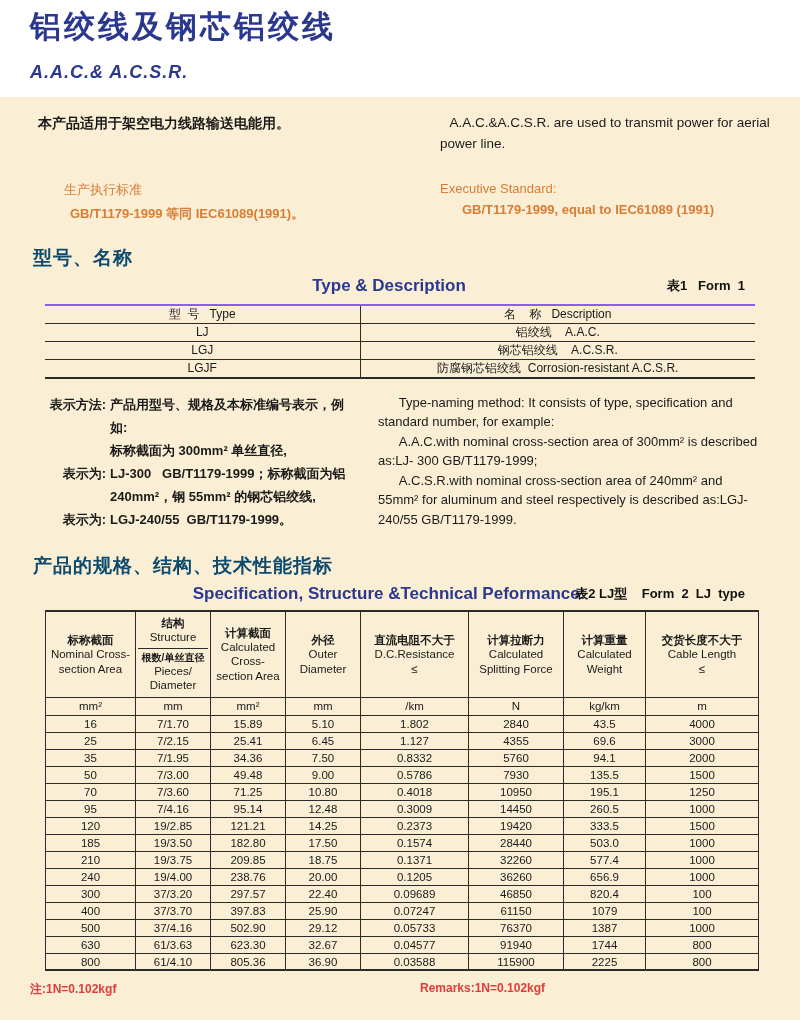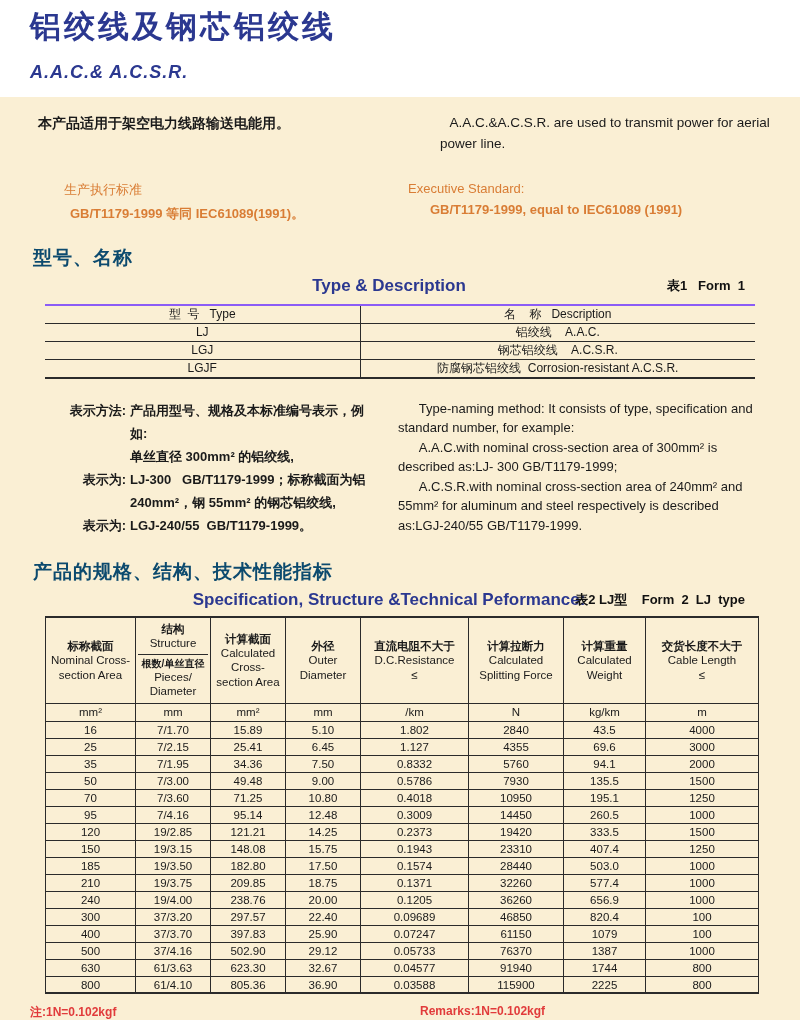--- a/index.html
+++ b/index.html
@@ -25,21 +25,21 @@
 
   
   .body-bg { height: 923px; background: #faefd4; overflow: hidden; }
 
   .intro-row { display: flex; padding: 16px 30px 0 38px; gap: 16px; }
   .intro-zh { width: 352px; margin: 0; font-size: 14px; font-weight: bold; line-height: 1.45; }
   .intro-en { flex: 1; margin: 0 0 0 34px; font-size: 13.5px; line-height: 1.55; text-indent: 0.7em; }
 
   .standard-row { display: flex; margin-top: 26px; font-size: 13px; color: #d97d35; }
   .standard-zh { margin-left: 64px; width: 300px; }
-  .standard-en { margin-left: 44px; }
+  .standard-en { margin-left: 76px; }
   .standard-value { margin-top: 6px; padding-left: 6px; font-weight: bold; }
   .standard-en .standard-value { padding-left: 22px; }
 
   .section-heading { position: relative; margin-top: 22px; padding: 0 55px 0 33px; }
   .heading-zh { font-size: 19px; font-weight: bold; color: #0c4a6e; letter-spacing: 1px; }
   .heading-en { margin-top: 5px; font-size: 17px; font-weight: bold; color: #2b3890; text-align: center; }
   .form-ref { position: absolute; right: 55px; bottom: 1px; font-size: 13px; font-weight: bold; color: #111111; white-space: pre; }
 
   
   table { border-collapse: collapse; }
@@ -51,21 +51,21 @@
   .type-table th, .type-table td {
     height: 18px; padding: 0 4px; text-align: center; font-weight: normal;
     border-bottom: 1px solid #2b2b2b; white-space: pre;
   }
   .type-table th:first-child, .type-table td:first-child {
     width: 315px; border-right: 1px solid #2b2b2b;
   }
   .type-table tr:last-child td { border-bottom: none; }
 
   
-  .naming-row { display: flex; margin-top: 20px; padding: 0 38px 0 38px; }
+  .naming-row { display: flex; margin-top: 14px; padding: 0 38px 0 18px; }
   .naming-zh { width: 332px; font-size: 13px; font-weight: bold; }
   .naming-line { display: flex; line-height: 23px; }
   .naming-label { width: 88px; text-align: right; flex: 0 0 88px; }
   .naming-text { flex: 1; padding-left: 4px; white-space: pre-wrap; }
   .naming-en { flex: 1; margin-left: 28px; font-size: 13px; }
   .naming-en p { margin: 0; line-height: 19.5px; text-indent: 1.6em; }
 
   
   .spec-table {
     width: 713px; margin: 6px 0 0 45px; table-layout: fixed;
@@ -150,21 +150,21 @@
     </table>
 
     <div class="naming-row">
       <div class="naming-zh">
           <div class="naming-line">
             <span class="naming-label">表示方法:</span>
             <span class="naming-text">产品用型号、规格及本标准编号表示，例如:</span>
           </div>
           <div class="naming-line">
             <span class="naming-label"></span>
-            <span class="naming-text">单丝直径 300mm² 的铝绞线,</span>
+            <span class="naming-text">标称截面为 300mm² 单丝直径,</span>
           </div>
           <div class="naming-line">
             <span class="naming-label">表示为:</span>
             <span class="naming-text">LJ-300   GB/T1179-1999；标称截面为铝</span>
           </div>
           <div class="naming-line">
             <span class="naming-label"></span>
             <span class="naming-text">240mm²，钢 55mm² 的钢芯铝绞线,</span>
           </div>
           <div class="naming-line">
@@ -315,30 +315,20 @@
             <td>120</td>
             <td>19/2.85</td>
             <td>121.21</td>
             <td>14.25</td>
             <td>0.2373</td>
             <td>19420</td>
             <td>333.5</td>
             <td>1500</td>
           </tr>
           <tr>
-            <td>150</td>
-            <td>19/3.15</td>
-            <td>148.08</td>
-            <td>15.75</td>
-            <td>0.1943</td>
-            <td>23310</td>
-            <td>407.4</td>
-            <td>1250</td>
-          </tr>
-          <tr>
             <td>185</td>
             <td>19/3.50</td>
             <td>182.80</td>
             <td>17.50</td>
             <td>0.1574</td>
             <td>28440</td>
             <td>503.0</td>
             <td>1000</td>
           </tr>
           <tr>

